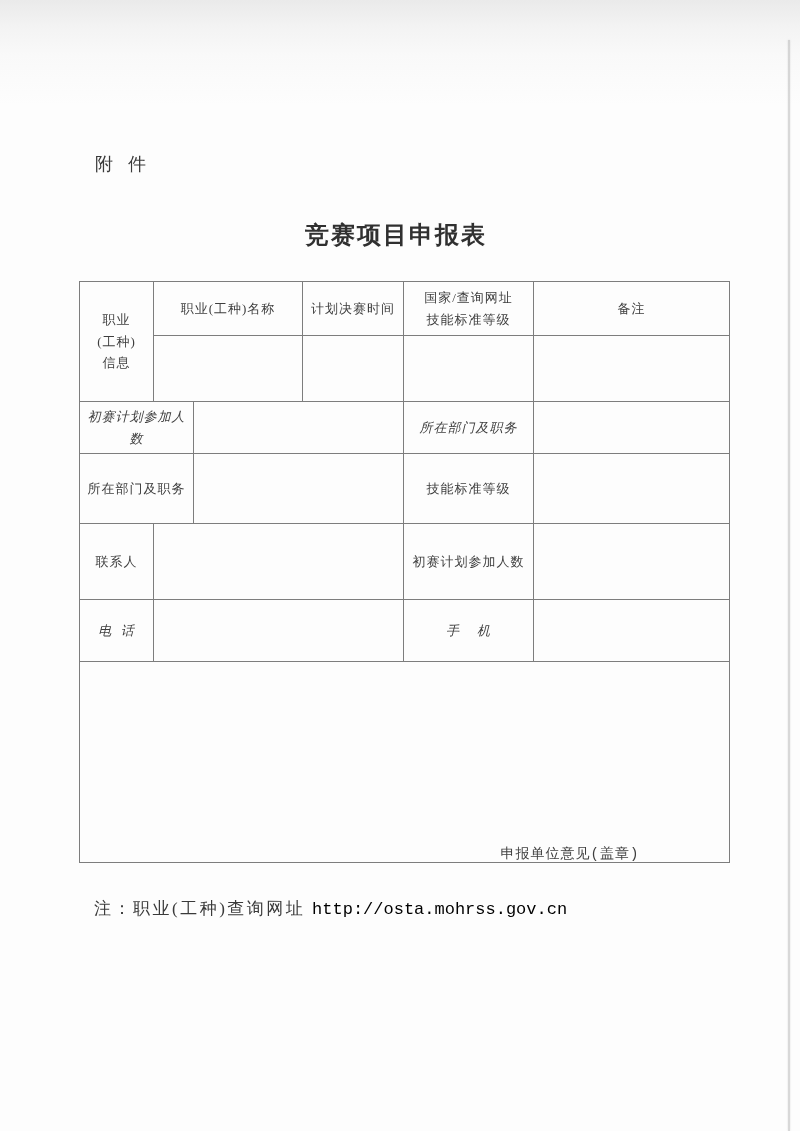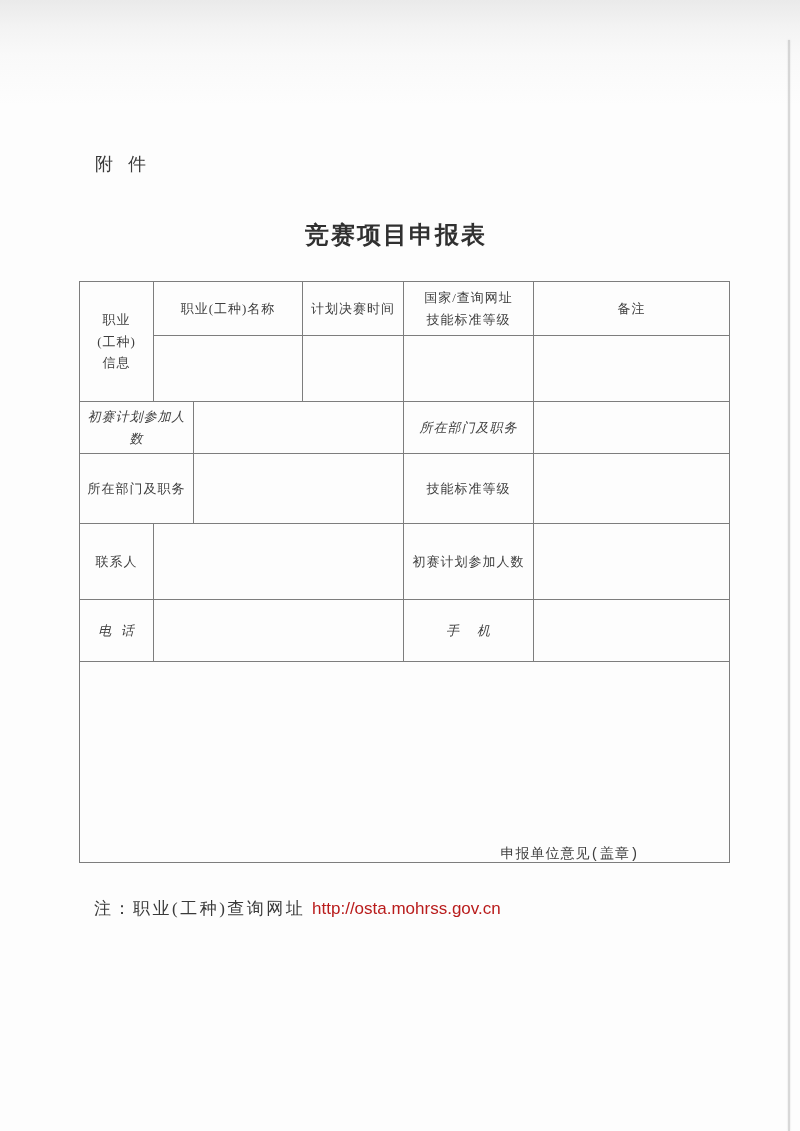--- a/index.html
+++ b/index.html
@@ -63,22 +63,22 @@
     text-align:center;font-size:14px;color:#3e3e3e;
     letter-spacing:1px;
   }
   .stamp-line{white-space:pre-wrap;font-family:Liberation Mono, monospace;}
   .note-line{
     position:absolute;left:94px;top:897px;
     font-size:17px;color:#3a3a3a;white-space:pre-wrap;
   }
   .note-cn{letter-spacing:2.5px;}
   .note-url{
-    font-family:Liberation Sans, sans-serif;
-    font-size:17px;letter-spacing:0;color:#b91c1c;margin-top:7px;
+    font-family:Liberation Mono, monospace;
+    font-size:17px;letter-spacing:0;color:#000000;margin-top:7px;
   }
 </style>
 </head>
 <body>
 
 <div class="scan-top-noise"></div>
 <div class="scan-edge-line"></div>
 
 <div class="attachment-label">附  件</div>
 

